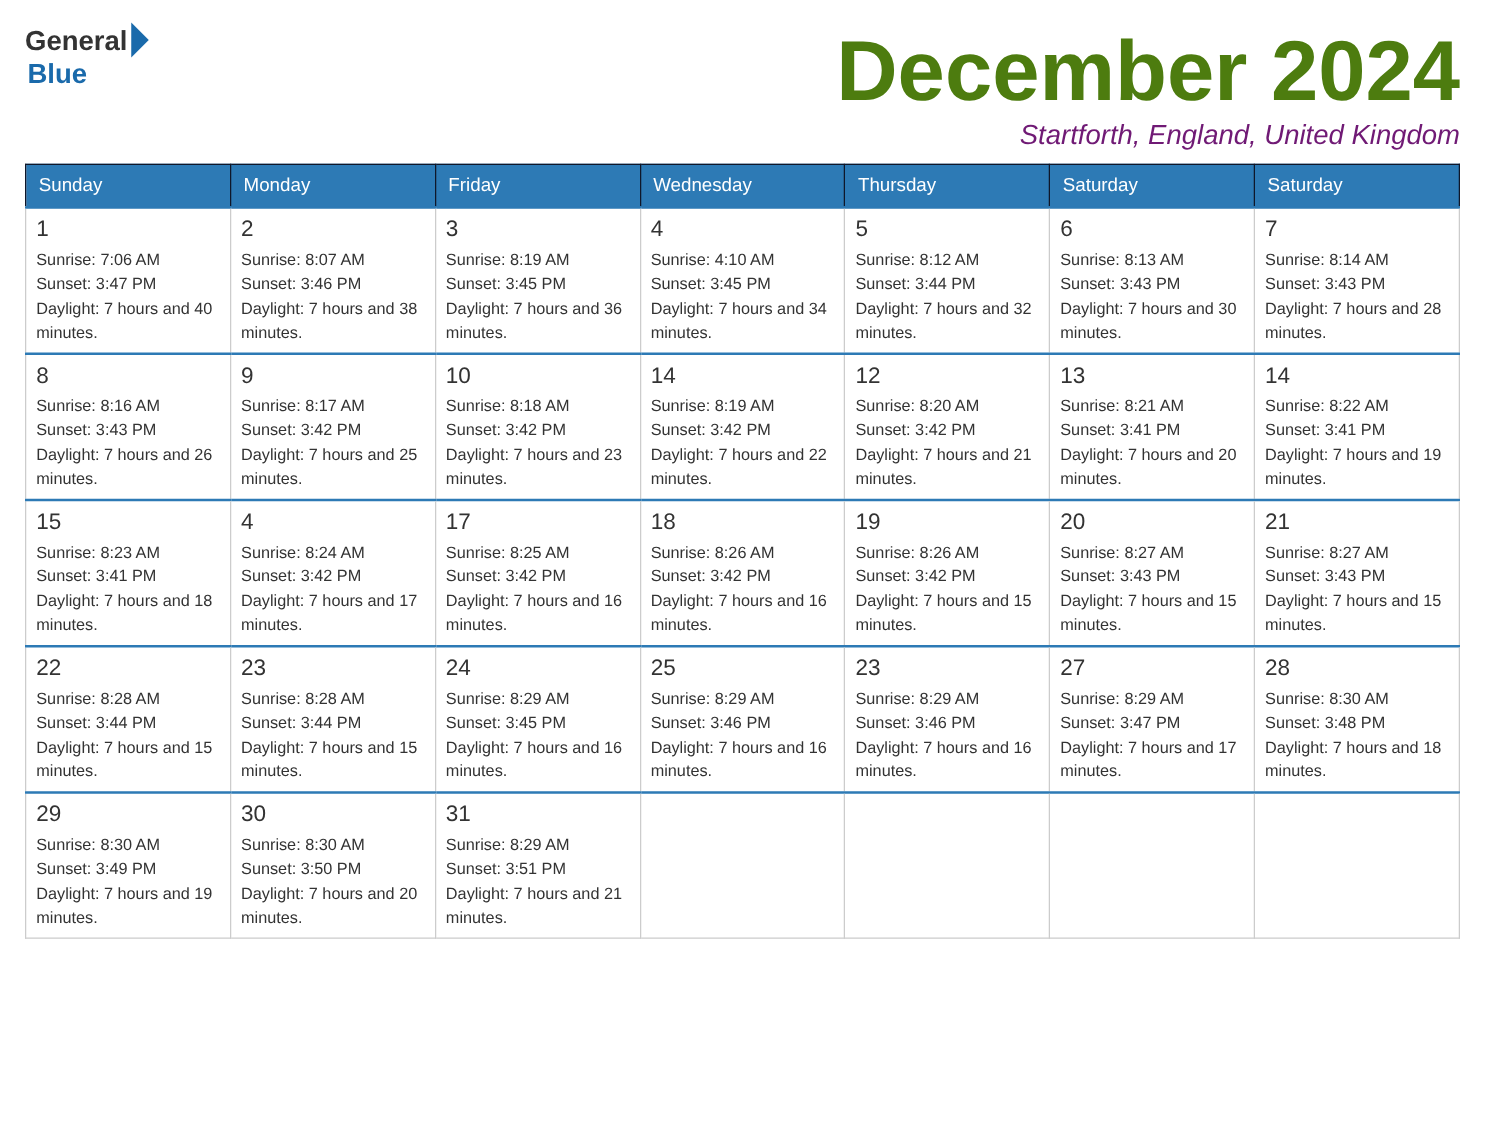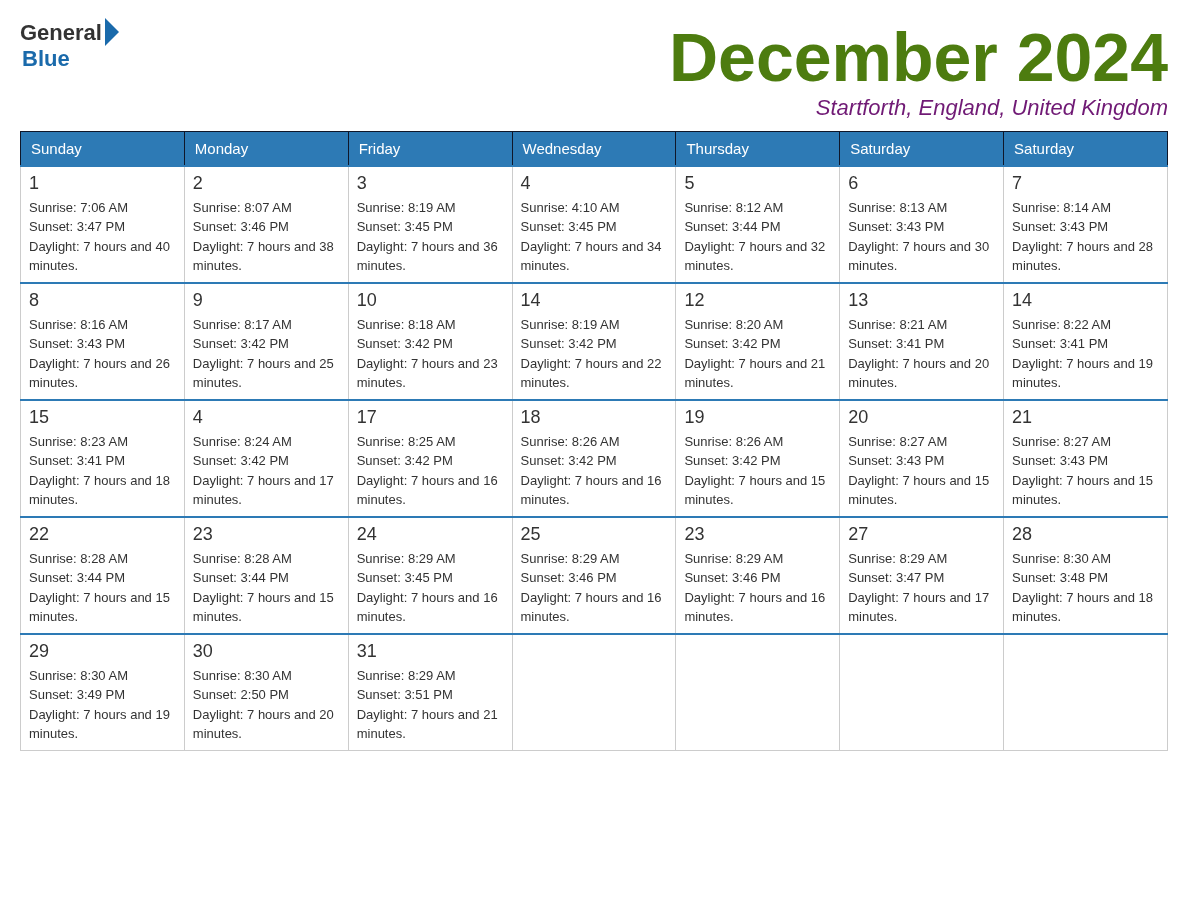--- a/index.html
+++ b/index.html
@@ -367,21 +367,21 @@
         <div class="day-info">
           <span>Sunrise: 8:30 AM</span><br>
           <span>Sunset: 3:49 PM</span><br>
           <span>Daylight: 7 hours and 19 minutes.</span>
         </div>
       </td>
         <td>
         <span class="day-number">30</span>
         <div class="day-info">
           <span>Sunrise: 8:30 AM</span><br>
-          <span>Sunset: 2:50 PM</span><br>
+          <span>Sunset: 3:50 PM</span><br>
           <span>Daylight: 7 hours and 20 minutes.</span>
         </div>
       </td>
         <td>
         <span class="day-number">31</span>
         <div class="day-info">
           <span>Sunrise: 8:29 AM</span><br>
           <span>Sunset: 3:51 PM</span><br>
           <span>Daylight: 7 hours and 21 minutes.</span>
         </div>

